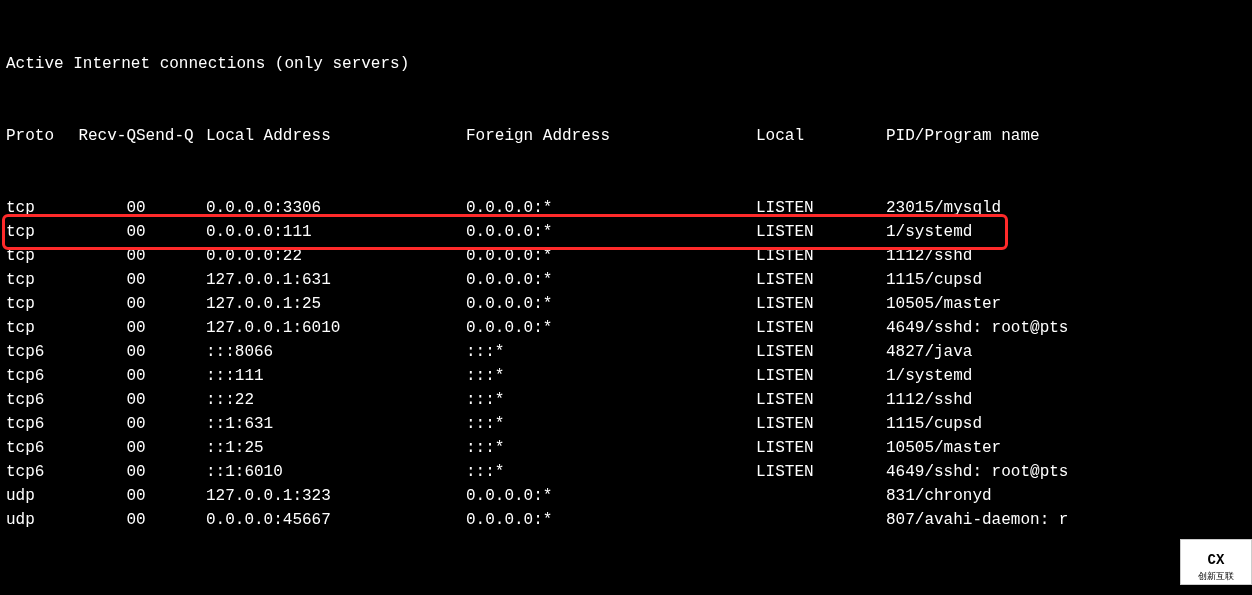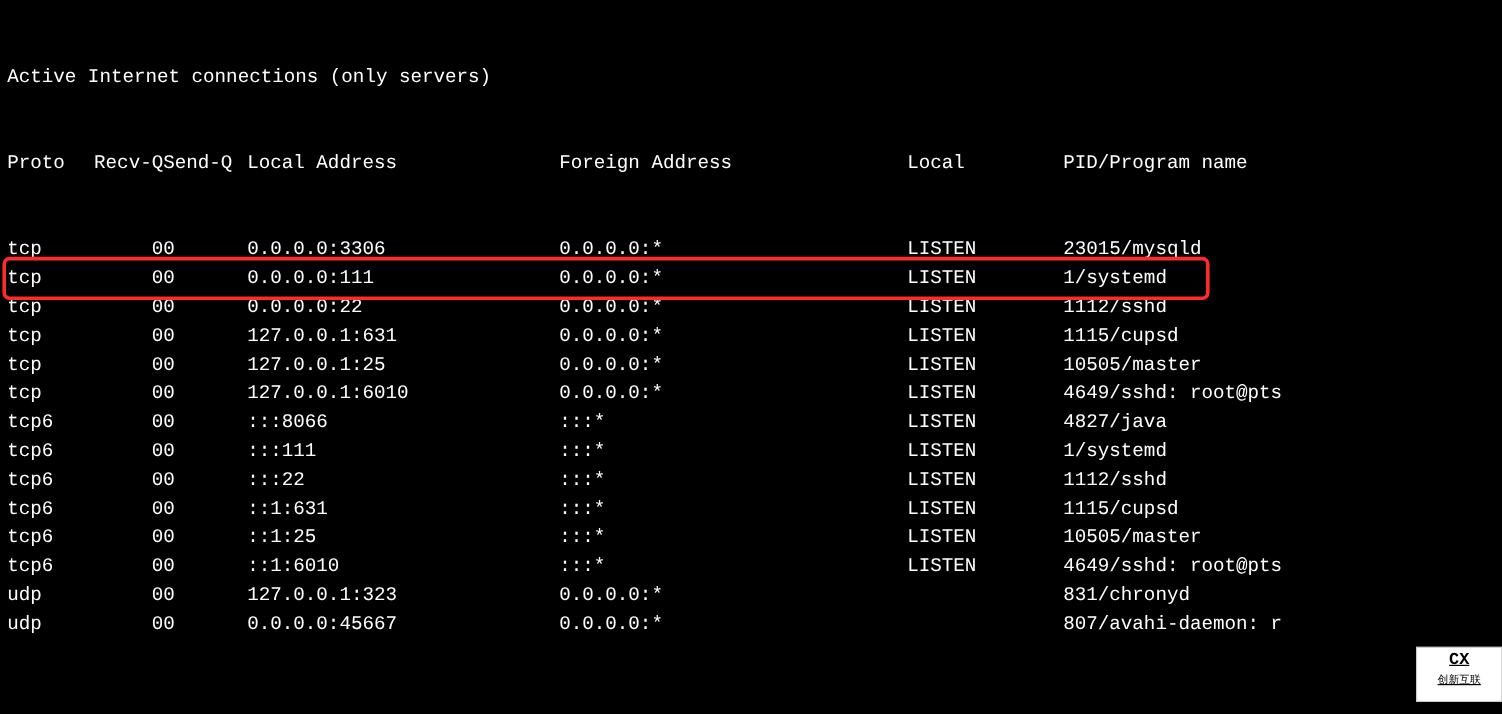--- a/index.html
+++ b/index.html
@@ -35,23 +35,22 @@
     right: 0;
     bottom: 10px;
     width: 70px;
     height: 44px;
     background: #fff;
     color: #000;
     font-size: 9px;
     display: flex;
     flex-direction: column;
     align-items: center;
-    justify-content: flex-start;
+    justify-content: flex-end;
     border: 1px solid #ccc;
-    text-decoration: underline;
   }
   .watermark .logo {
     font-size: 14px;
     font-weight: bold;
   }
   .col-proto { display:inline-block; width: 70px; }
   .col-recvq { display:inline-block; width: 60px; text-align:right; }
   .col-sendq { display:inline-block; width: 60px; text-align:left; }
   .col-local { display:inline-block; width: 260px; padding-left: 10px; font-family: Liberation Mono, monospace;}
   .col-foreign { display:inline-block; width: 290px; }

